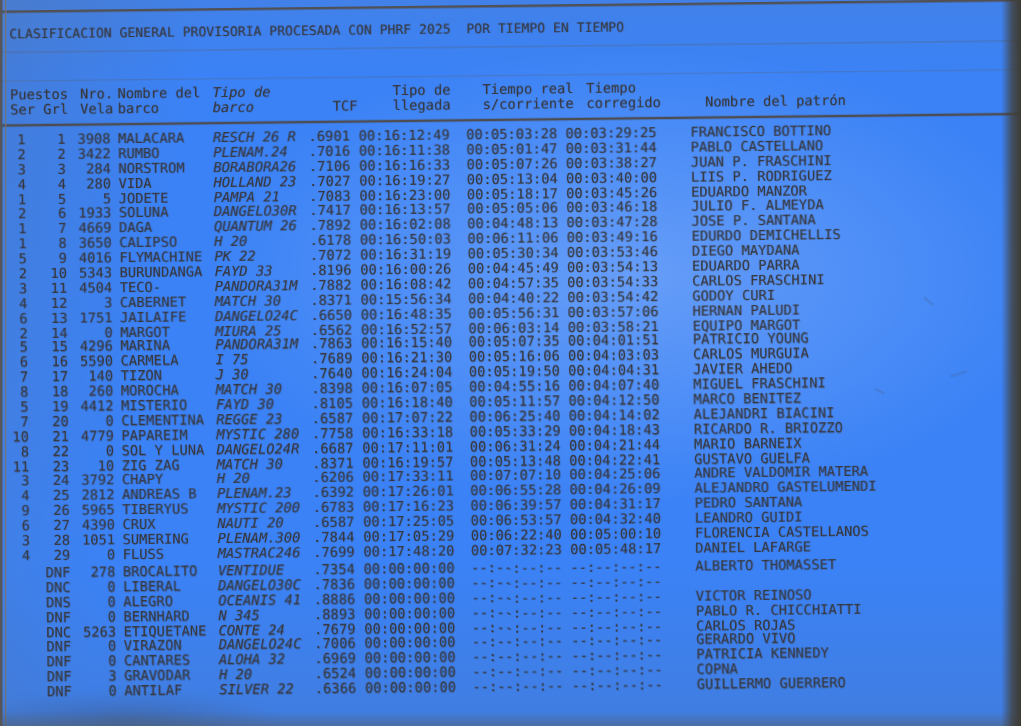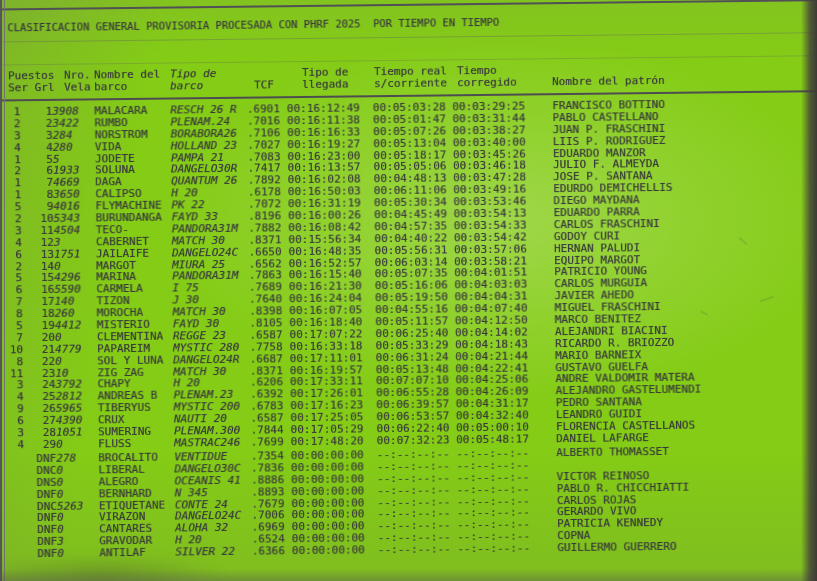--- a/index.html
+++ b/index.html
@@ -1,18 +1,18 @@
 <!DOCTYPE html>
 <html><head>
 <meta charset="utf-8">
 <style>
   html,body{margin:0;padding:0;width:817px;height:581px;overflow:hidden;
     font-family:"DejaVu Sans Mono","Liberation Mono",monospace;}
   .photo{position:absolute;left:0;top:0;width:817px;height:581px;
-    background:#84cc16;overflow:hidden;}
+    background:#3b82f6;overflow:hidden;}
   
   .light{position:absolute;inset:0;pointer-events:none;
     background:
       radial-gradient(ellipse 60% 45% at 62% 38%, rgba(255,255,255,.22), rgba(255,255,255,0) 70%),
       linear-gradient(100deg, rgba(105,103,98,.20), rgba(255,255,255,0) 18%),
       linear-gradient(0deg, rgba(98,96,92,.14), rgba(255,255,255,0) 22%),
       linear-gradient(180deg, rgba(120,118,114,.10), rgba(255,255,255,0) 10%);}
   .sheet{position:absolute;left:0;top:0;width:817px;height:581px;
     transform:rotate(-0.65deg);transform-origin:40px 80px;
     color:#37373c;filter:blur(.22px);}
@@ -24,32 +24,32 @@
   .l-hdrtop{top:64px;height:1px;background:rgba(90,90,95,.28);}
   .l-hdrbot{top:99px;height:1.8px;background:#4c4c51;filter:blur(.4px);}
   .hdr{position:absolute;left:2px;top:70px;font-size:11px;}
   .tbody{position:absolute;left:2px;font-size:11px;}
   #results-body{top:106px;}
   #dnf-body{top:453px;}
   .row{height:11.9px;line-height:11.9px;white-space:nowrap;}
   .cell{display:inline-block;box-sizing:border-box;vertical-align:top;white-space:pre;}
   .c-ser{width:18px;text-align:right;}
   .c-grl{width:32px;text-align:right;}
-  .c-vela{width:36px;font-style:italic;}
+  .c-vela{width:36px;text-align:right;}
   .c-barco{width:76px;margin-left:6px;}
   .c-tipo{width:76px;font-style:italic;}
   .c-tcf{width:34px;text-align:center;}
   .c-hora{width:86px;text-align:center;}
   .c-real{width:86px;text-align:center;}
   .c-corr{width:86px;text-align:left;}
   .c-patron{margin-left:14px;}
   .hdr .cell{text-align:left;}
   .h-puestos{width:50px;padding-left:6px;}
   .h-vela{width:36px;padding-left:12px;}
-  .hdr .c-tcf{padding-left:8px;}
+  .hdr .c-tcf{padding-left:8px;margin-left:12px;}
   .hdr .c-hora{padding-left:22px;}
   .hdr .c-real{padding-left:8px;}
   .hdr .c-corr{padding-left:5px;}
   
   .edge-left1{position:absolute;left:0;top:0;width:2px;height:581px;background:#56565a;filter:blur(.4px);}
   .edge-left2{position:absolute;left:4px;top:0;width:1.4px;height:581px;background:#737377;filter:blur(.4px);}
   .edge-right{position:absolute;right:0;top:0;width:16px;height:581px;
     background:linear-gradient(to right, rgba(66,64,57,0), rgba(66,64,57,.8) 55%, #3d3b34);}
   .edge-bottom{position:absolute;left:0;bottom:0;width:817px;height:12px;
     background:linear-gradient(to bottom, rgba(88,86,82,0), rgba(88,86,82,.42));}

